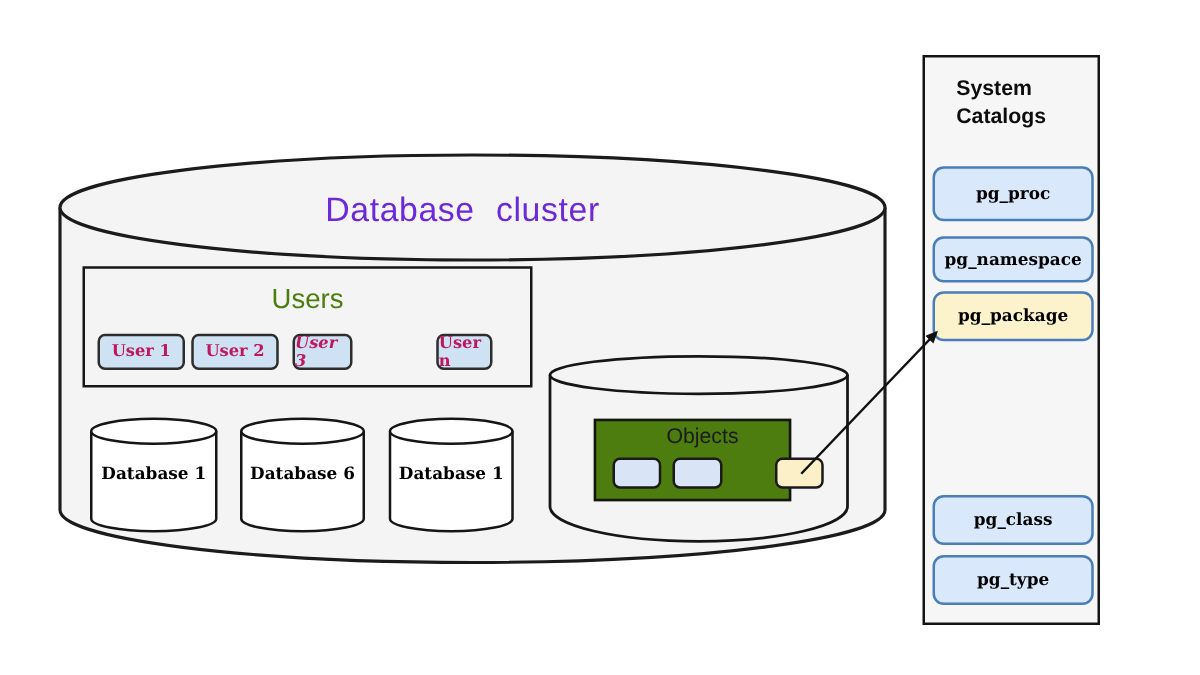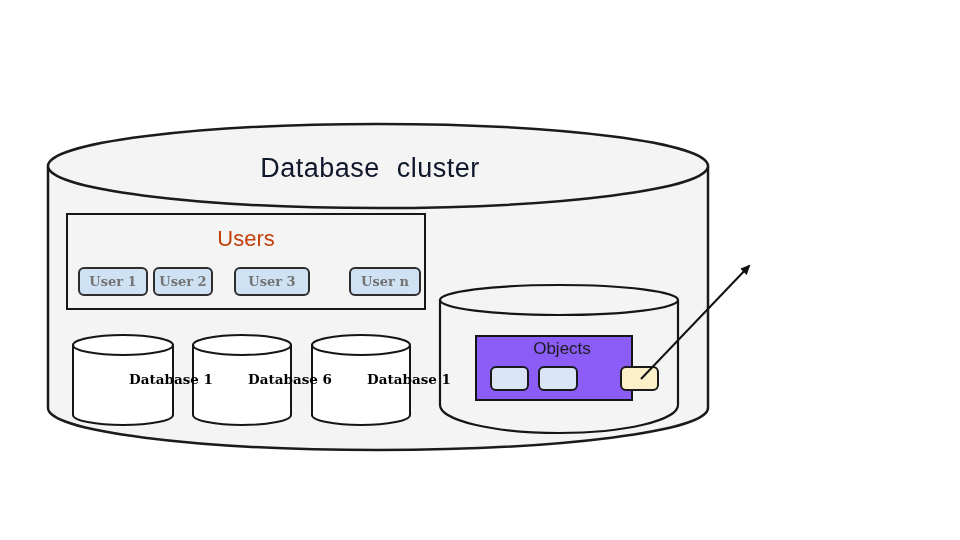--- a/index.html
+++ b/index.html
@@ -6,47 +6,47 @@
   .stage{
     position:relative;width:960px;height:540px;background:#ffffff;overflow:hidden;
     font-family:"Liberation Sans",sans-serif;color:#111;
   }
   svg.shapes,svg.arrow-overlay{position:absolute;left:0;top:0;width:960px;height:540px;}
   svg.shapes{z-index:1;}
   svg.arrow-overlay{z-index:10;pointer-events:none;}
 
   .cluster-title{
     position:absolute;left:170px;top:152px;width:400px;z-index:2;
-    font-size:27px;line-height:32px;text-align:center;color:#0f172a;
+    font-size:27px;line-height:32px;text-align:center;color:#6d28d9;
     word-spacing:9px;letter-spacing:.5px;
   }
 
   .users-box{
     position:absolute;left:66px;top:213px;width:360px;height:97px;z-index:2;
     border:2.5px solid #161616;box-sizing:border-box;background:transparent;
   }
-  .users-title{margin-top:11px;text-align:center;font-size:22px;color:#c2410c;}
+  .users-title{margin-top:11px;text-align:center;font-size:22px;color:#4d7c0f;}
   .user-btn{
     position:absolute;top:52px;height:29px;box-sizing:border-box;
     background:#cfe2f3;border:2px solid #2d2d2d;border-radius:6px;
     display:flex;align-items:center;justify-content:center;
-    font-family:"DejaVu Serif",serif;font-weight:700;font-size:13px;color:#737373;
+    font-family:"DejaVu Serif",serif;font-weight:700;font-size:13px;color:#be185d;
   }
-  .u1{left:10px;width:70px;} .u2{left:85px;width:60px;}
-  .u3{left:166px;width:76px;} .u4{left:281px;width:72px;}
+  .u1{left:10px;width:70px;} .u2{left:85px;width:70px;}
+  .u3{left:166px;width:48px;font-style:italic;} .u4{left:281px;width:45px;}
 
   .db-label{
     position:absolute;top:371px;width:100px;z-index:2;text-align:center;
-    font-family:"DejaVu Serif",serif;font-weight:700;font-size:13.5px;color:#000;margin-left:48px;
+    font-family:"DejaVu Serif",serif;font-weight:700;font-size:13.5px;color:#000;
   }
   .db1{left:73px;} .db2{left:192px;} .db3{left:311px;}
 
   .objects-box{
     position:absolute;left:475px;top:335px;width:158px;height:66px;z-index:2;
-    border:2.5px solid #141414;box-sizing:border-box;background:#8b5cf6;padding-left:40px;
+    border:2.5px solid #141414;box-sizing:border-box;background:#4d7c0f;padding-left:40px;
   }
   .objects-title{margin-top:2px;text-align:center;font-size:17px;color:#1c1c1c;transform:translateX(-12px);}
   .obj-rect{
     position:absolute;top:29px;height:25px;box-sizing:border-box;
     border:2px solid #1a1a1a;border-radius:6px;
   }
   .obj-blue{background:#d9e4f6;}
   .obj-yellow{background:#fcf0c8;}
   .o1{left:13px;width:39px;} .o2{left:61px;width:40px;} .o3{left:143px;width:39px;}
 
@@ -115,20 +115,28 @@
   <div class="db-label db2">Database 6</div>
   <div class="db-label db3">Database 1</div>
 
   <div class="objects-box">
     <div class="objects-title">Objects</div>
     <div class="obj-rect obj-blue o1"></div>
     <div class="obj-rect obj-blue o2"></div>
     <div class="obj-rect obj-yellow o3"></div>
   </div>
 
+  <div class="catalog-panel">
+    <div class="catalog-title">System Catalogs</div>
+    <div class="catalog-btn c1">pg_proc</div>
+    <div class="catalog-btn c2">pg_namespace</div>
+    <div class="catalog-btn c3 highlighted">pg_package</div>
+    <div class="catalog-btn c4">pg_class</div>
+    <div class="catalog-btn c5">pg_type</div>
+  </div>
 
   <svg class="arrow-overlay" viewBox="0 0 960 540">
     <defs>
       <marker id="ah" markerWidth="11" markerHeight="9" refX="8" refY="4.5" orient="auto" markerUnits="userSpaceOnUse">
         <path d="M0,0 L10,4.5 L0,9 z" fill="#111"></path>
       </marker>
     </defs>
     <line x1="641" y1="379" x2="749" y2="266" stroke="#111" stroke-width="2" marker-end="url(#ah)"></line>
   </svg>
 

